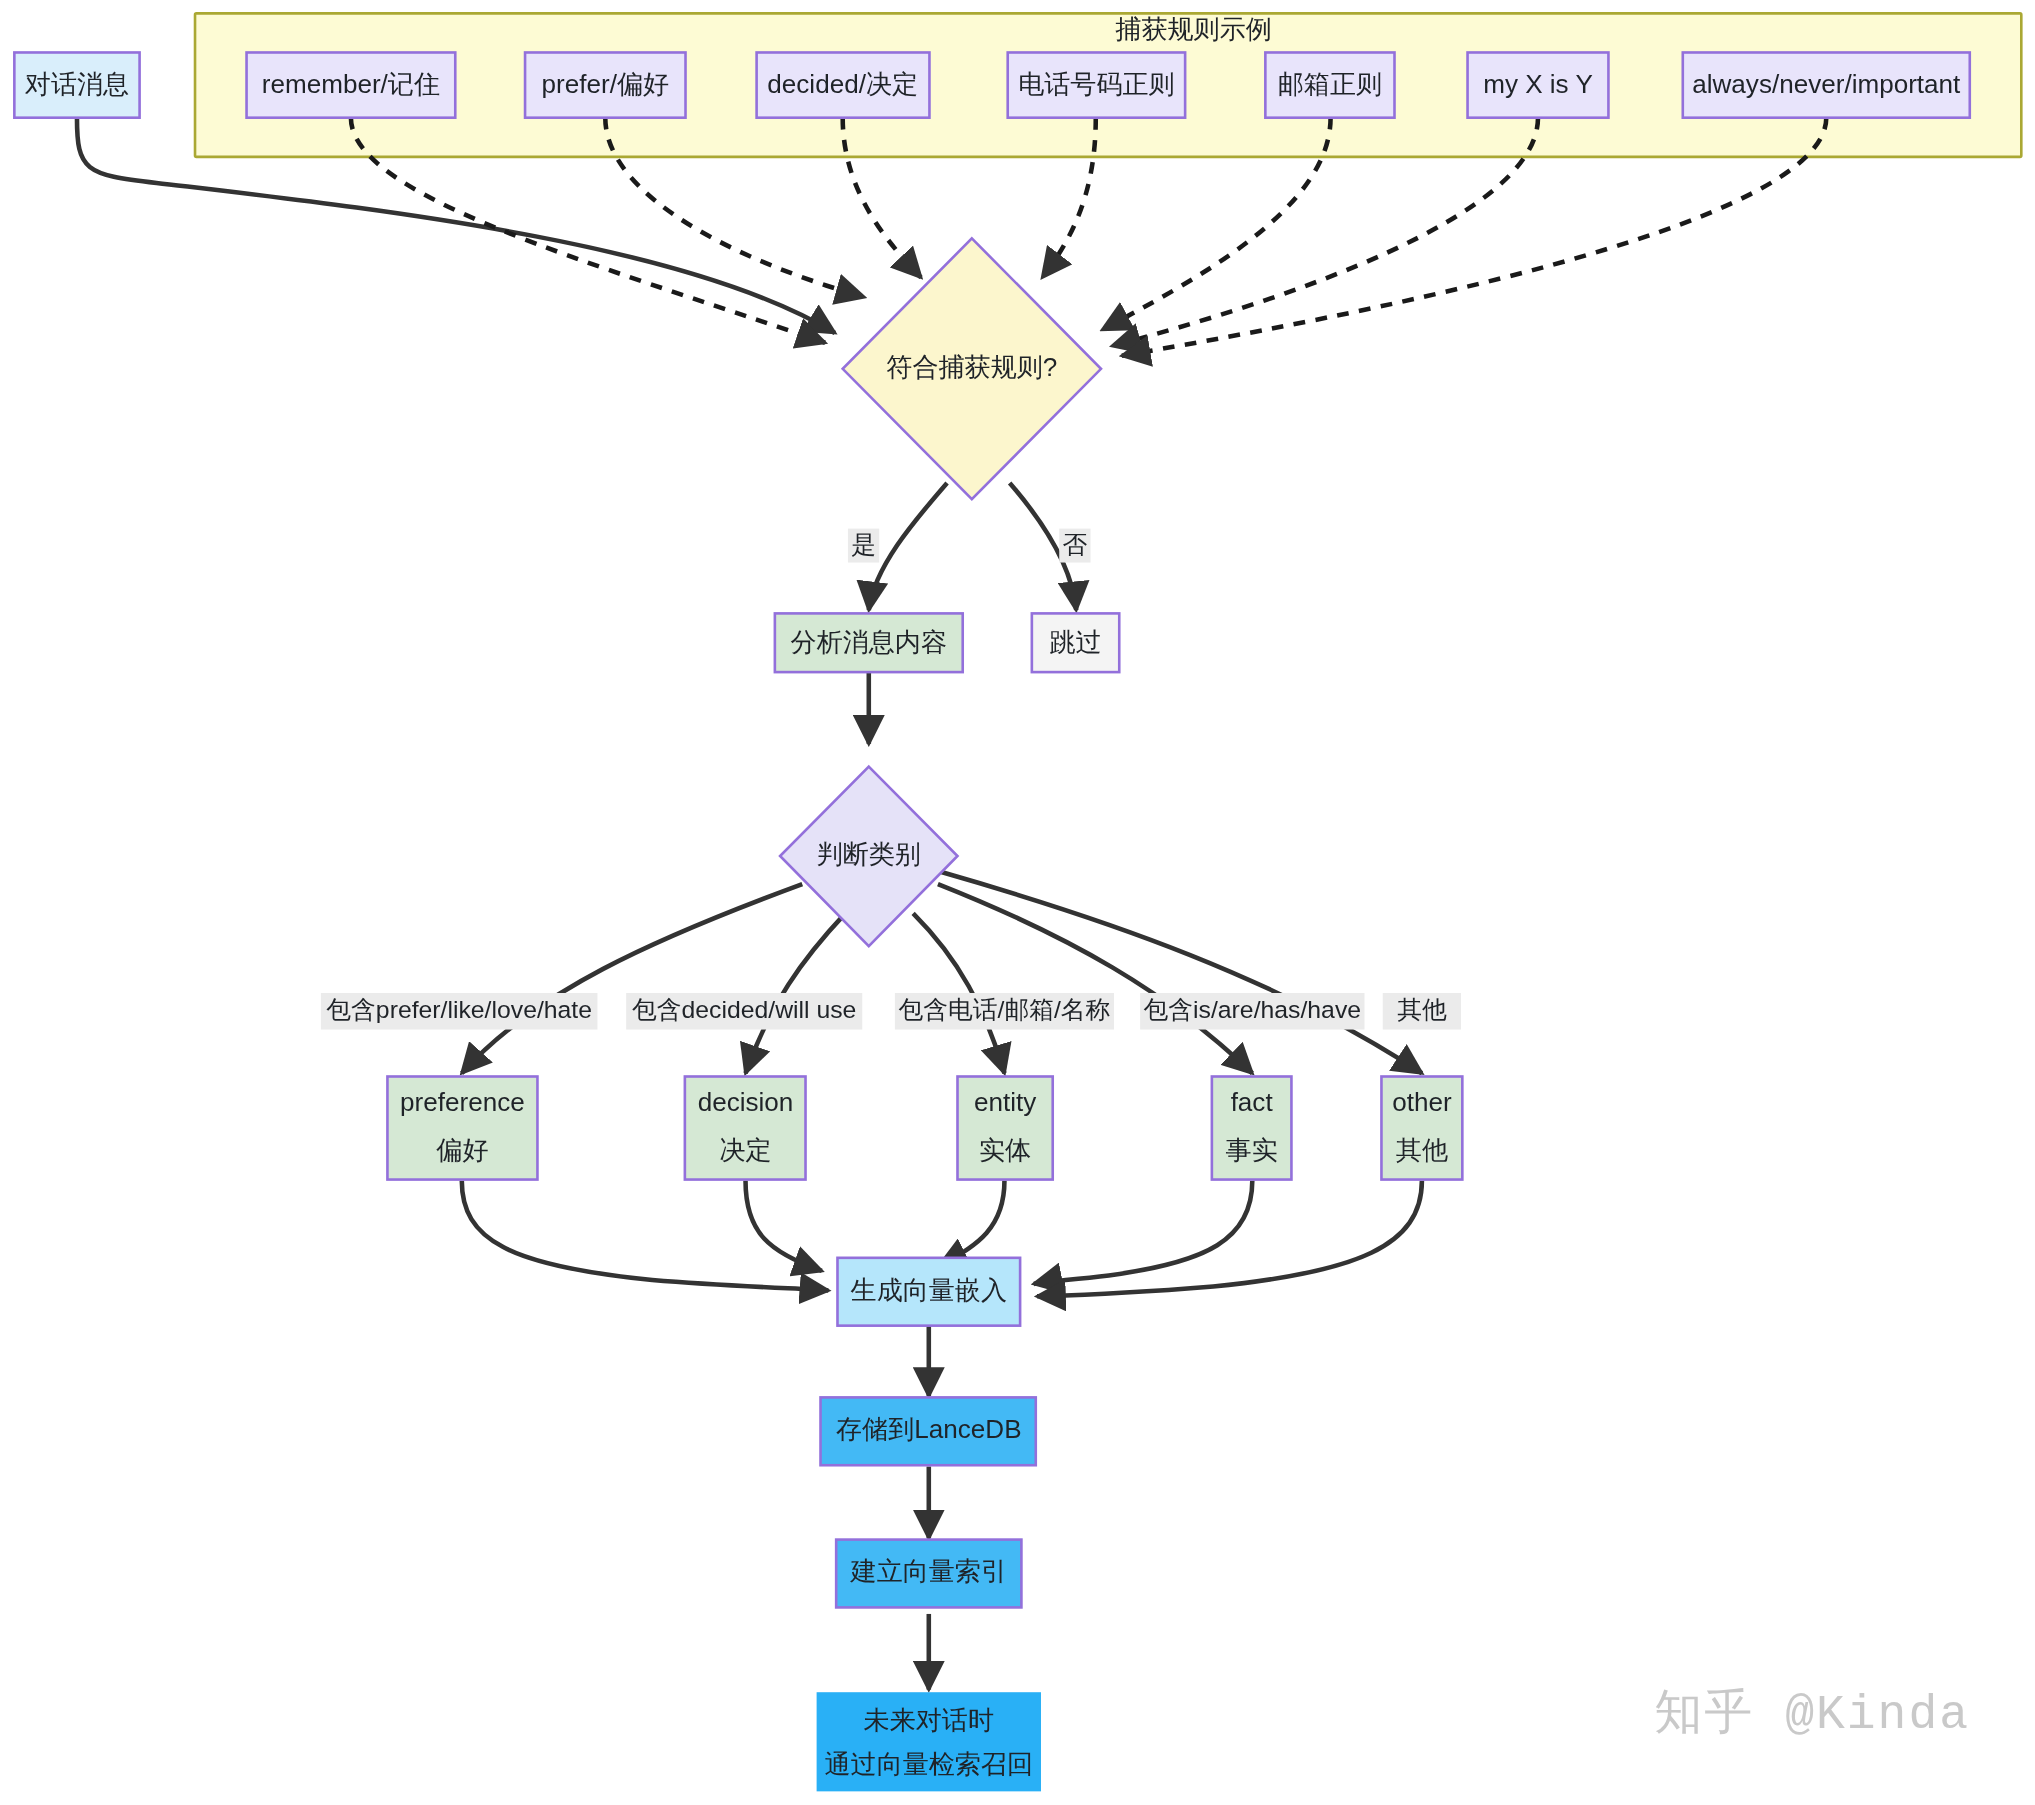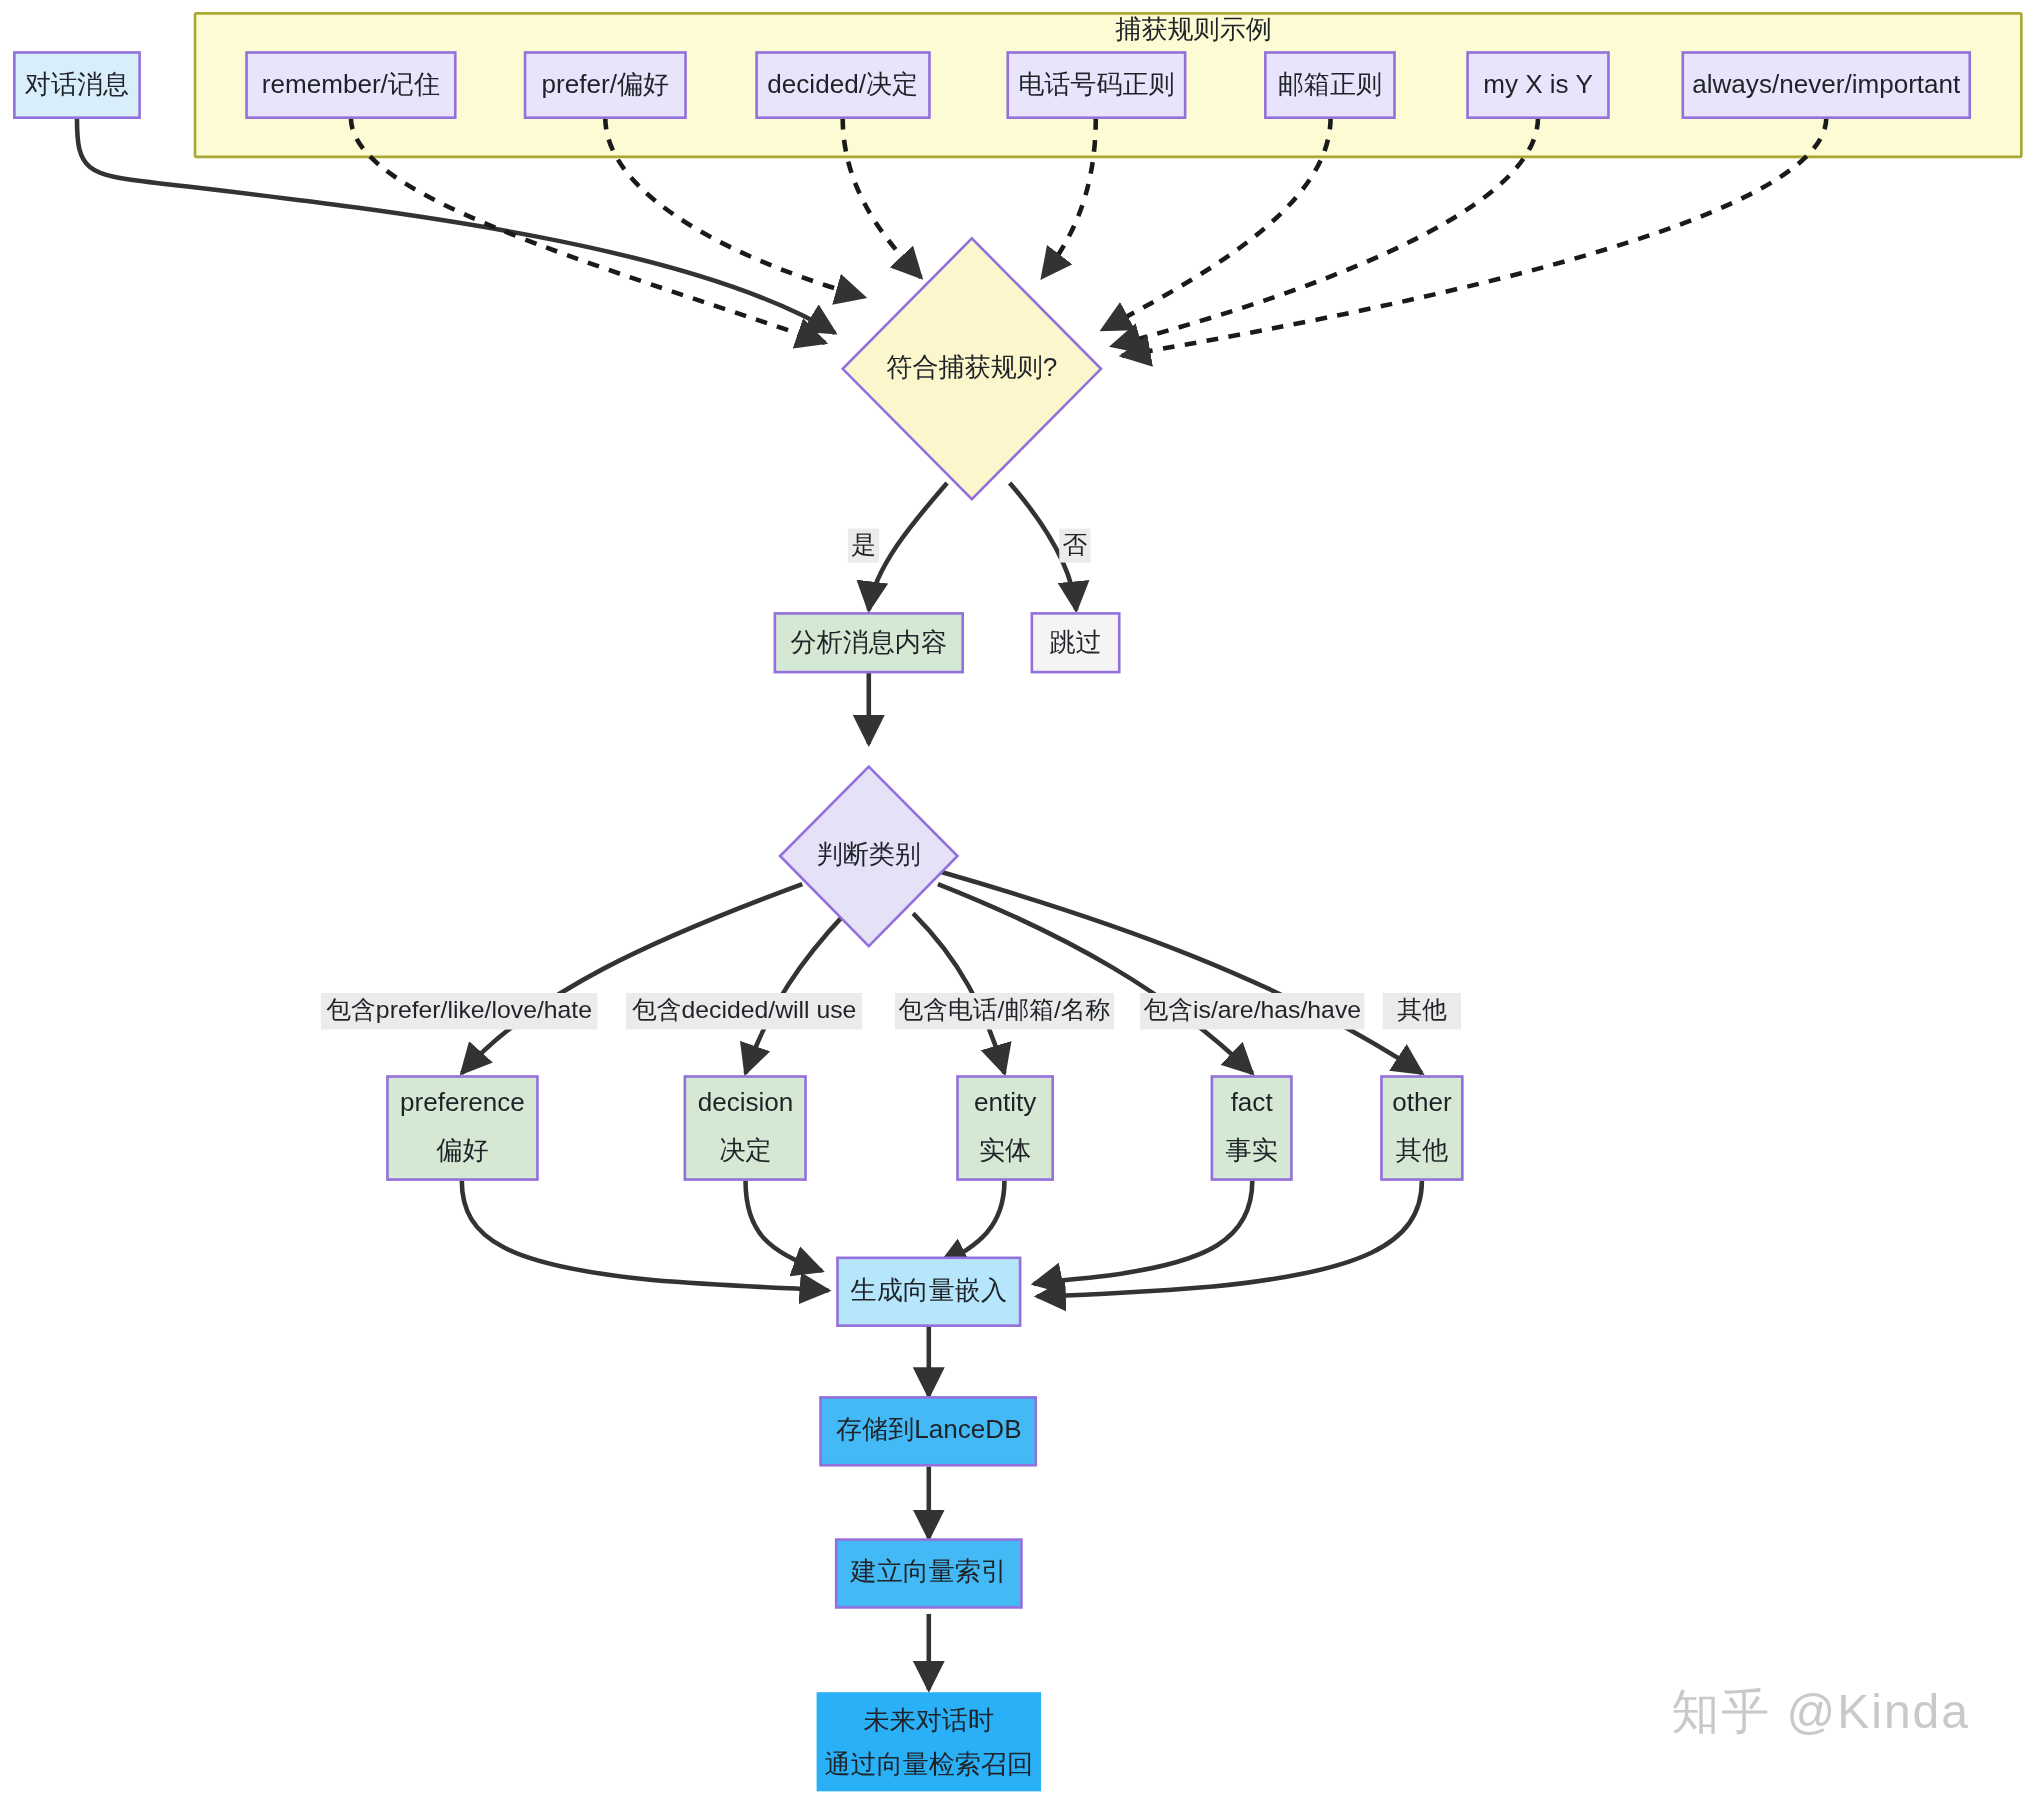--- a/index.html
+++ b/index.html
@@ -25,21 +25,21 @@
   .edge{fill:none;stroke:#333333;stroke-width:7;}
   .edge-dot{fill:none;stroke:#1a1a1a;stroke-width:7;stroke-dasharray:18 16;}
   .arrowhead{fill:#333333;}
   .edge-label{font-family:"Liberation Sans","DejaVu Sans",sans-serif;
        fill:#1f2328;font-size:38px;text-anchor:middle;dominant-baseline:middle;}
   .edge-label-bg{fill:#ebebeb;}
   .subgraph-title{font-family:"Liberation Sans","DejaVu Sans",sans-serif;
        fill:#1f2328;font-size:40px;text-anchor:middle;dominant-baseline:middle;}
   .watermark{position:absolute;right:65px;bottom:62px;color:#c9c9c9;
        font-size:48px;letter-spacing:2px;
-       font-family:Liberation Sans, sans-serif;user-select:none;}
+       font-family:Liberation Mono, monospace;user-select:none;}
 </style>
 </head>
 <body>
 
 <div id="stage">
 
 <svg id="flow" viewBox="0 0 3120 2768">
   <defs>
     <marker id="ah" viewBox="0 0 10 10" refX="9" refY="5" markerWidth="7" markerHeight="7" orient="auto-start-reverse">
       <path d="M 0 0 L 10 5 L 0 10 z" class="arrowhead"></path>

